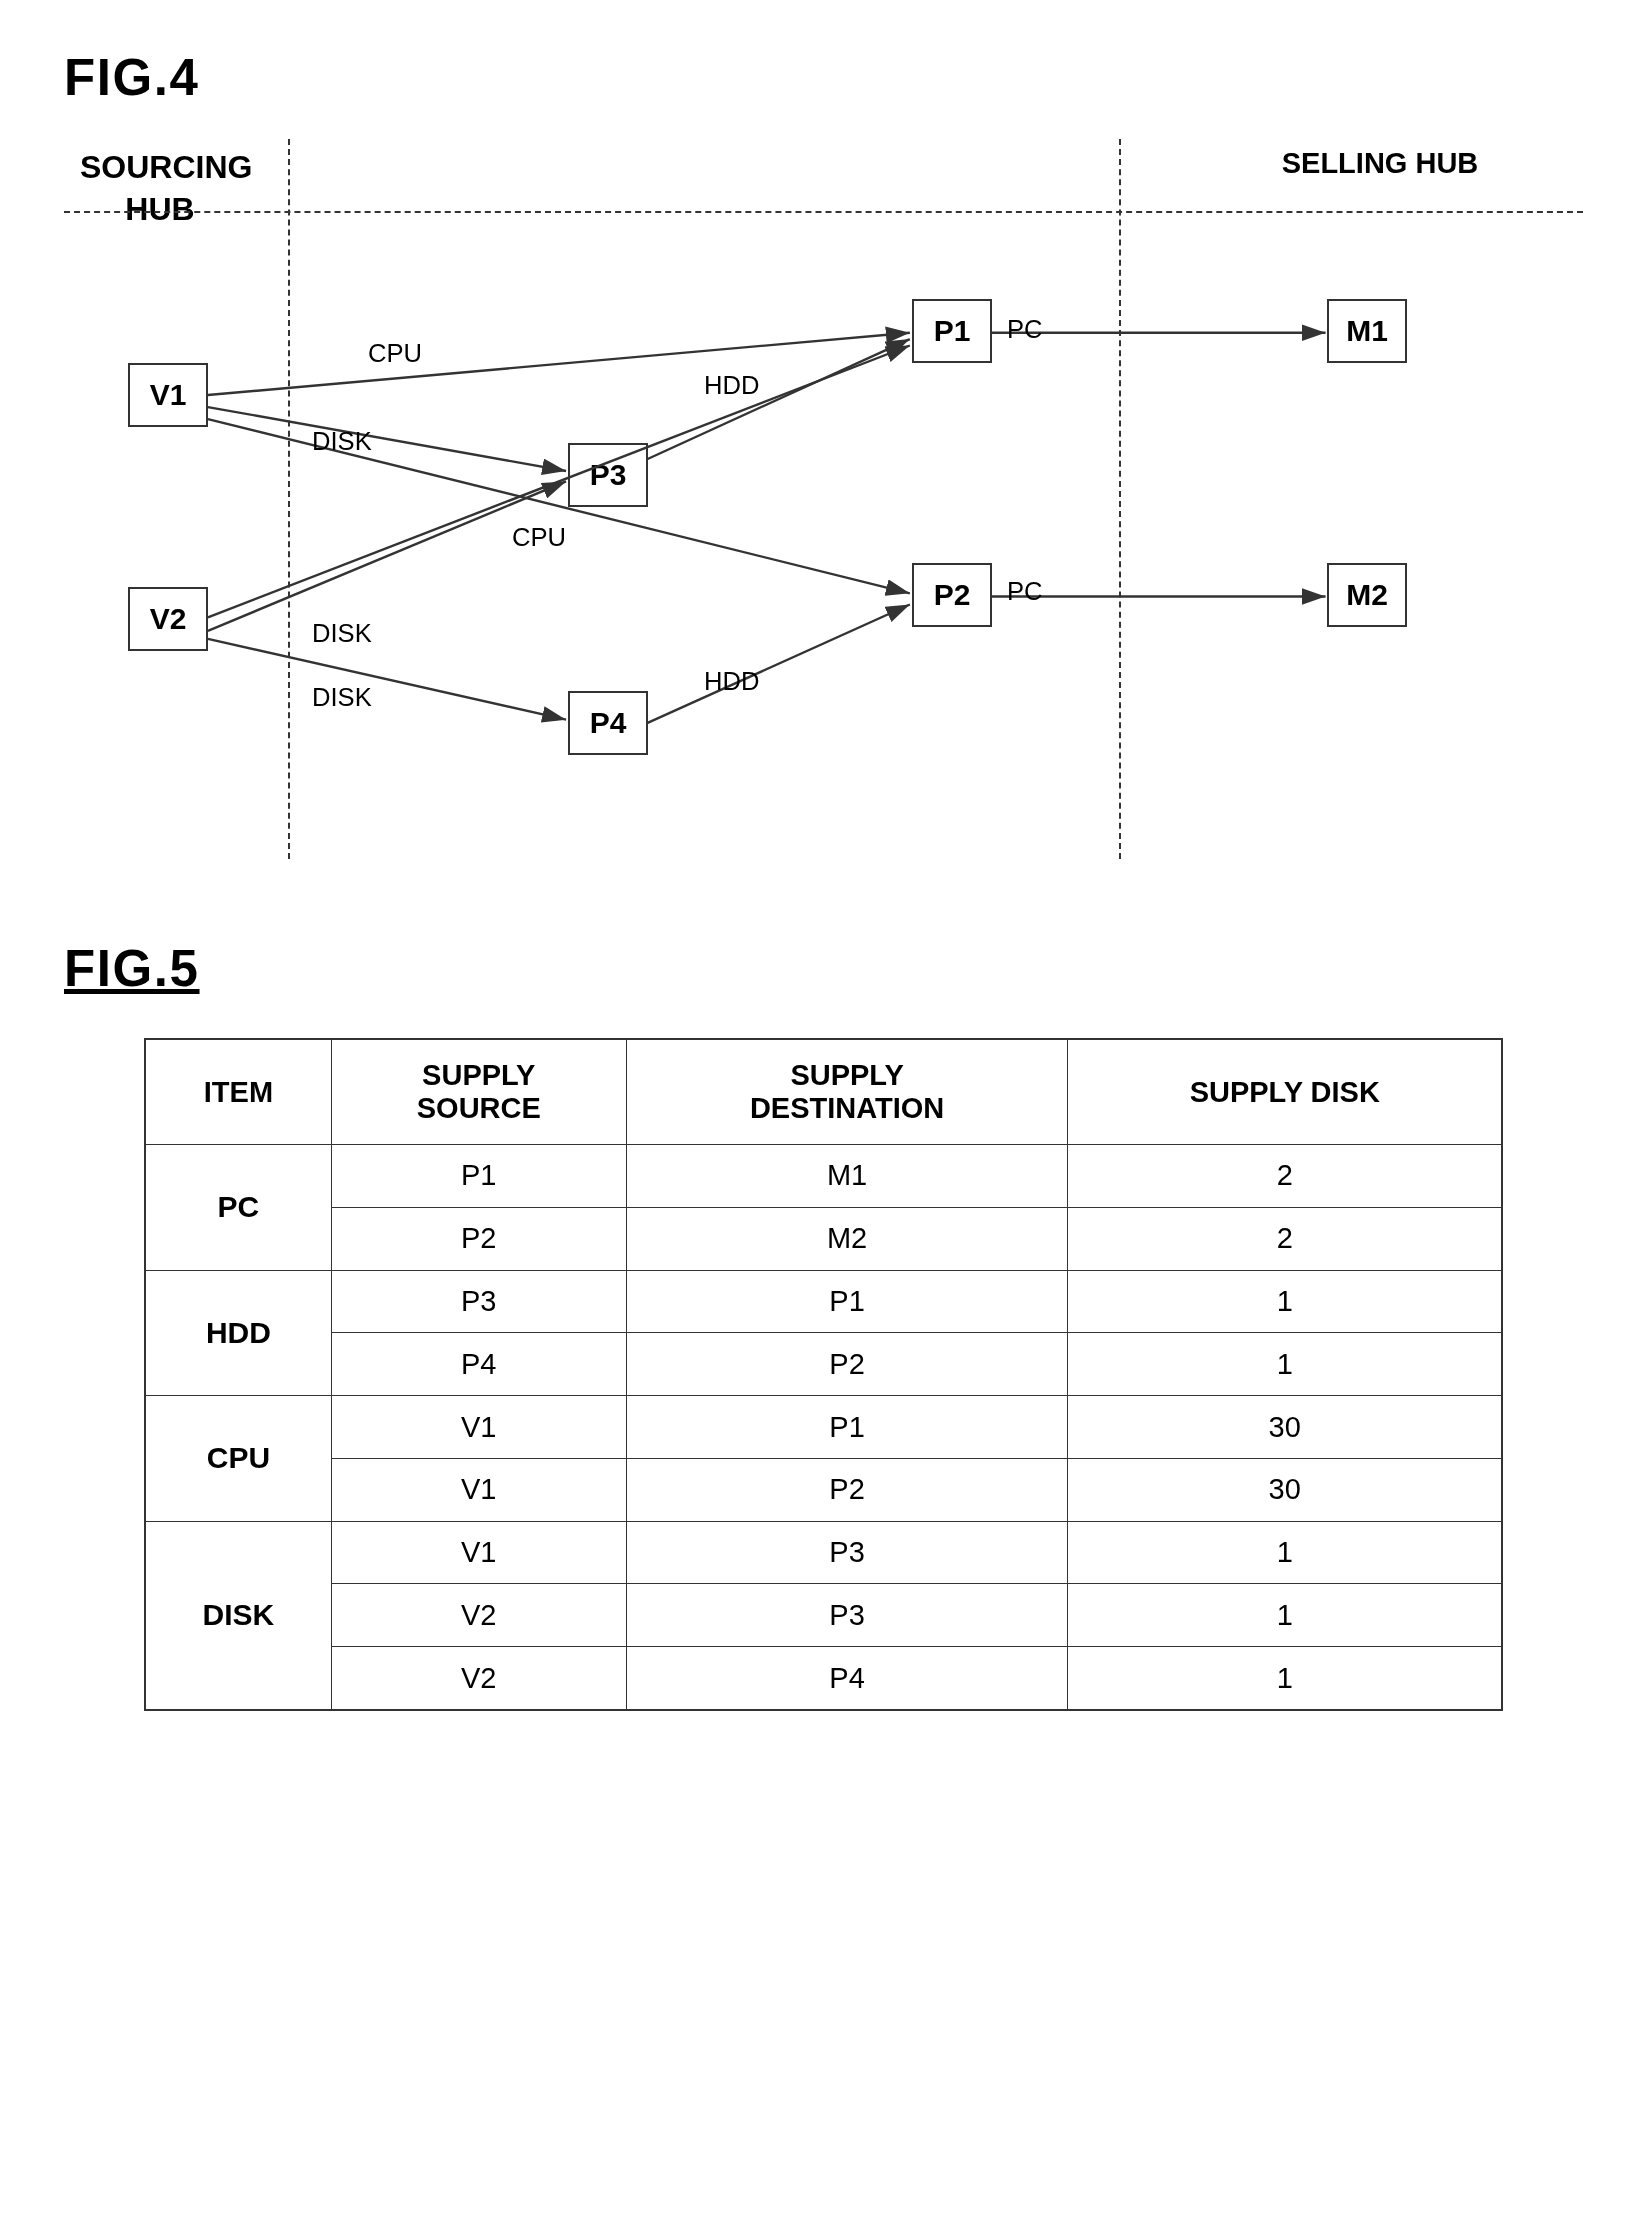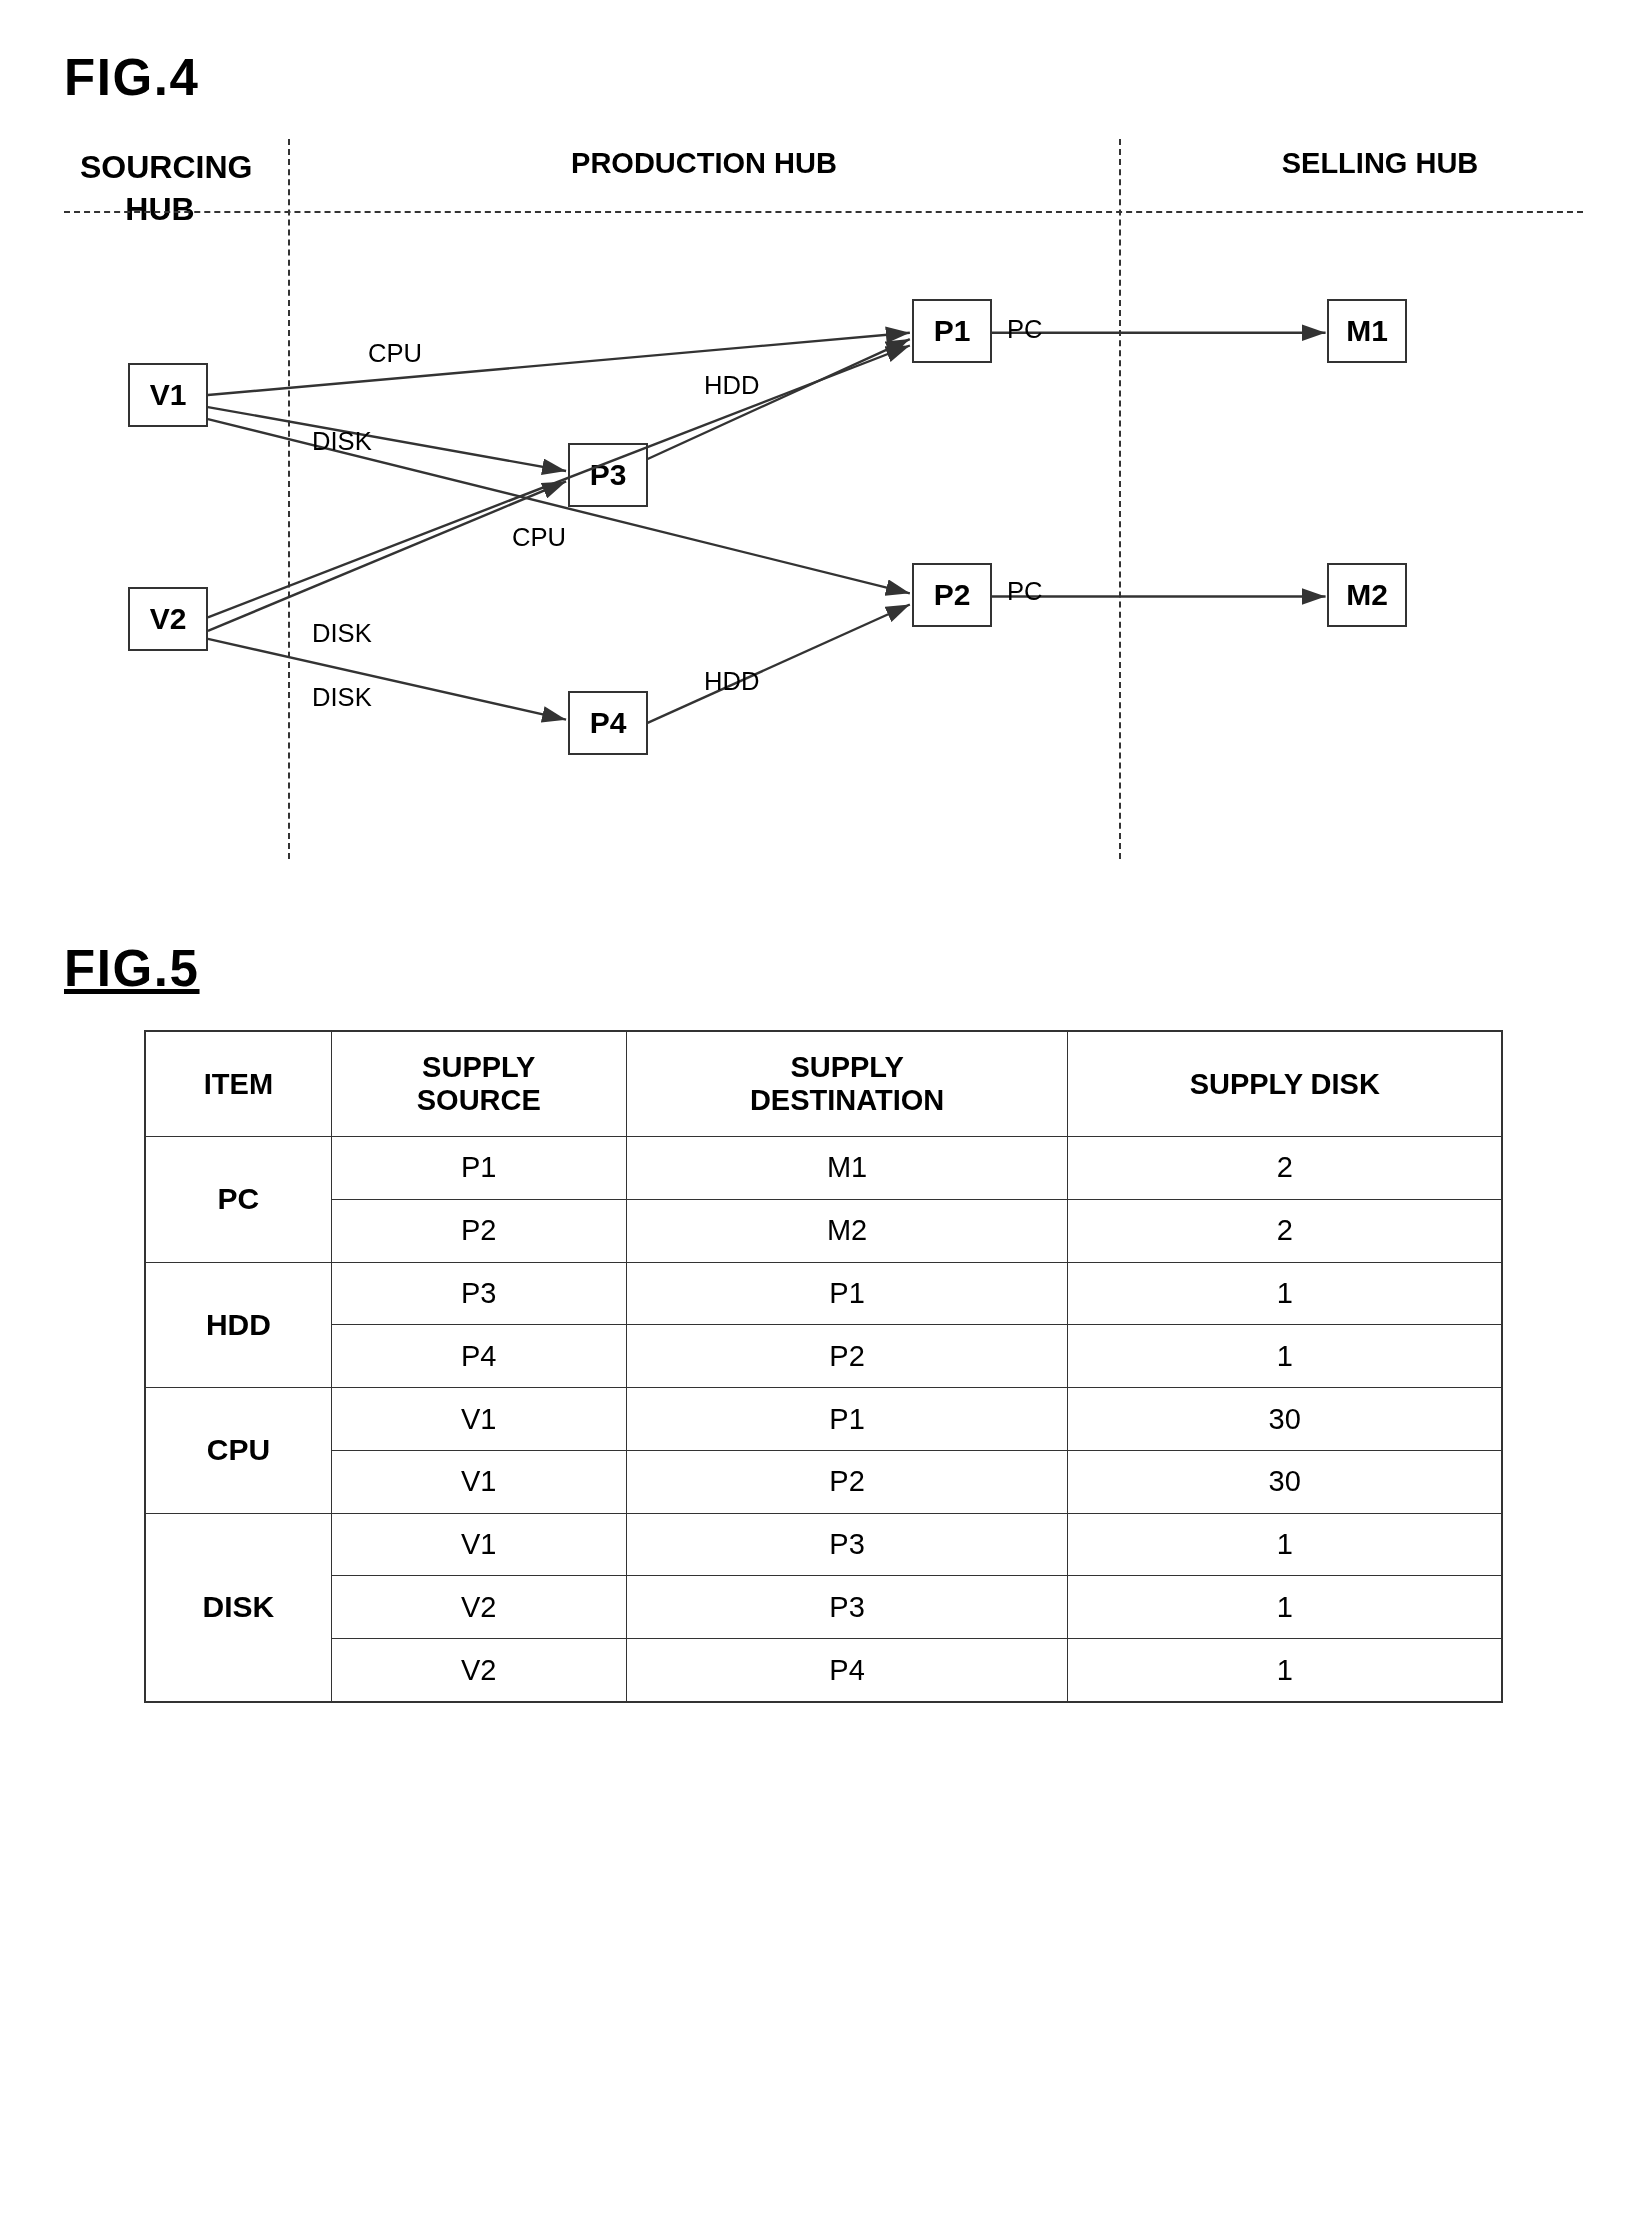--- a/index.html
+++ b/index.html
@@ -115,21 +115,20 @@
     }
   </style>
 </head>
 <body>
 
 <div class="fig-title">FIG.4</div>
 
 <div class="diagram-container">
 
   <div class="hub-label" style="left:16px; top:8px; width:160px; font-size:32px; line-height:1.3;">SOURCING<br>HUB</div>
-  <div class="hub-label" style="left:360px; top:8px; width:560px;">PRODUCTION HUB</div>
   <div class="hub-label" style="left:1156px; top:8px; width:320px;">SELLING HUB</div>
 
   <div class="dashed-hline" style="top:72px;"></div>
 
   <div class="dashed-line" style="left:224px; top:0;"></div>
   <div class="dashed-line" style="left:1055px; top:0;"></div>
 
   <div class="node-box" style="left:64px; top:224px;">V1</div>
   <div class="node-box" style="left:64px; top:448px;">V2</div>
   <div class="node-box" style="left:504px; top:304px;">P3</div>
@@ -173,21 +172,21 @@
   <div class="arrow-label" style="left:448px; top:384px;">CPU</div>
   <div class="arrow-label" style="left:248px; top:480px;">DISK</div>
   <div class="arrow-label" style="left:248px; top:544px;">DISK</div>
   <div class="arrow-label" style="left:640px; top:528px;">HDD</div>
   <div class="arrow-label" style="left:943px; top:176px;">PC</div>
   <div class="arrow-label" style="left:943px; top:438px;">PC</div>
 </div>
 
 <div class="fig-title" style="margin-top:48px;text-decoration:underline;">FIG.5</div>
 
-<div class="table-section" style="margin-top:32px;">
+<div class="table-section" style="margin-top:40px;">
   <table class="fig5-table">
     <thead>
       <tr>
         <th>ITEM</th>
         <th>SUPPLY<br>SOURCE</th>
         <th>SUPPLY<br>DESTINATION</th>
         <th>SUPPLY DISK</th>
       </tr>
     </thead>
     <tbody>

